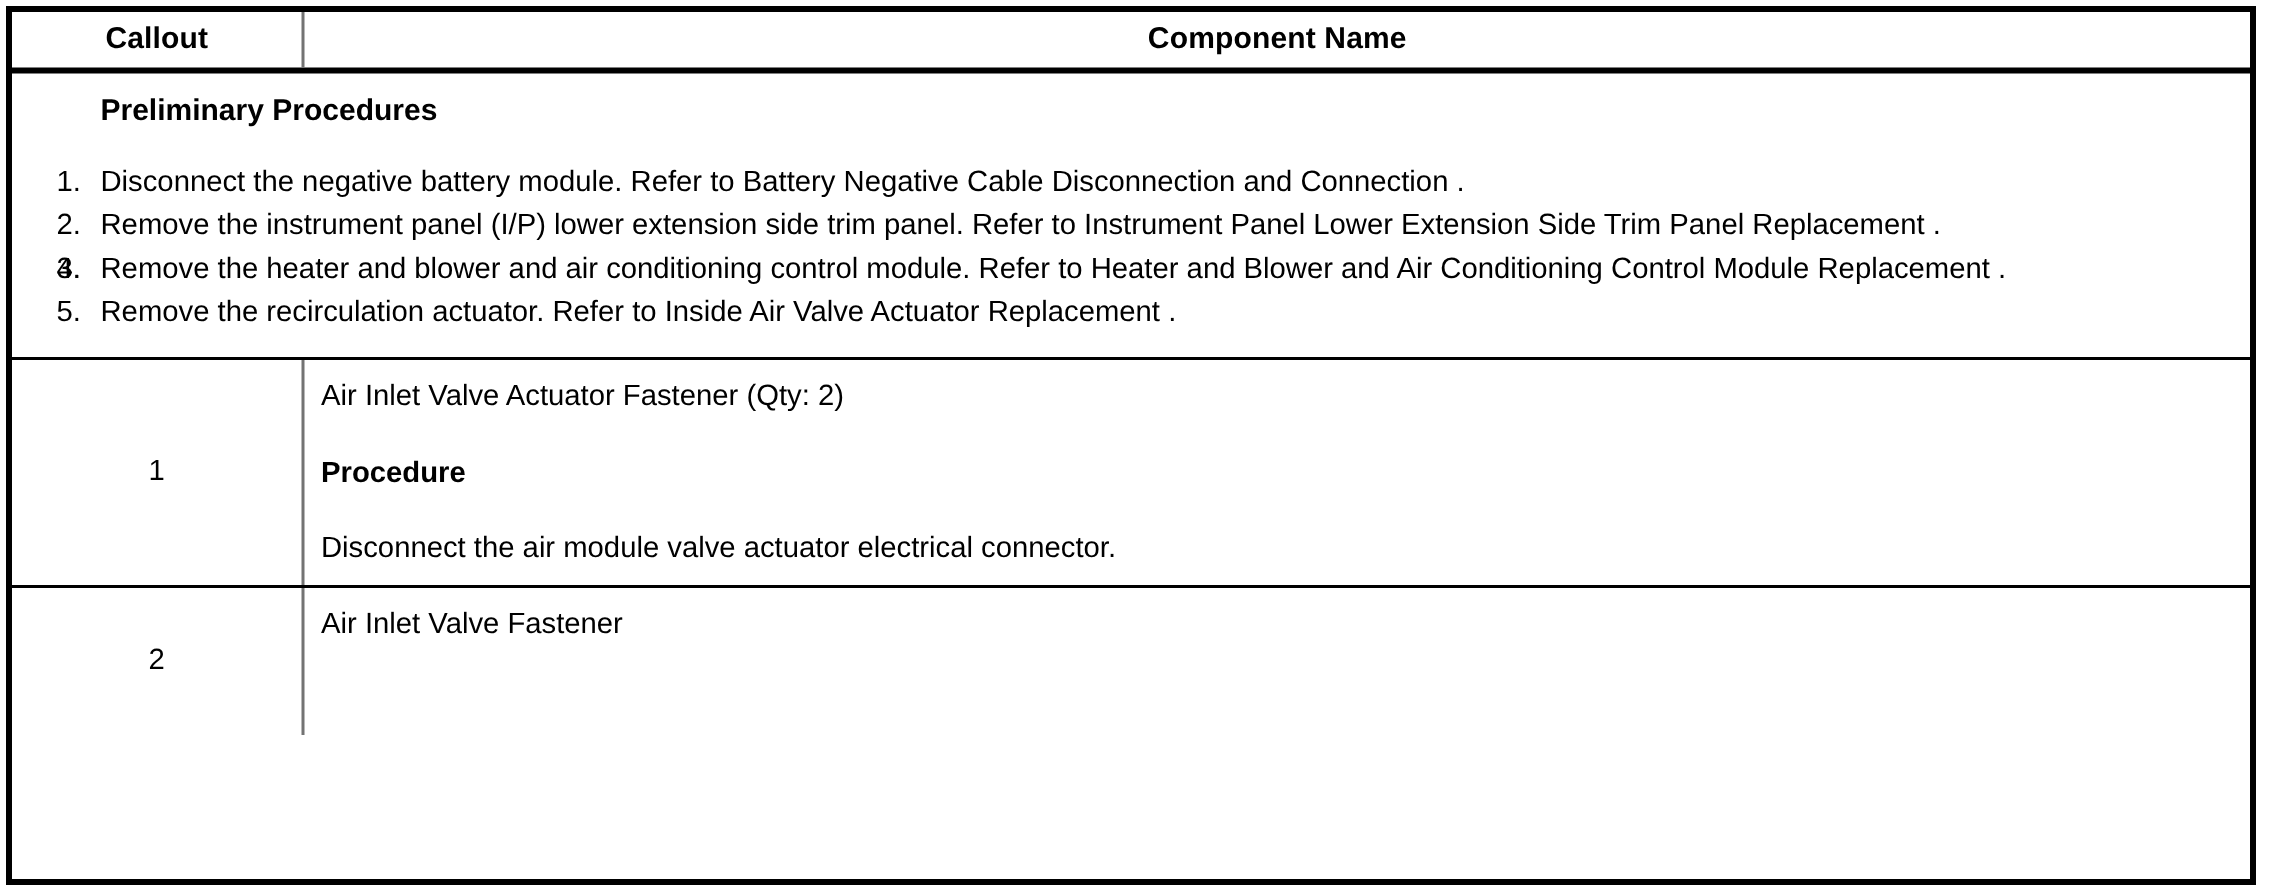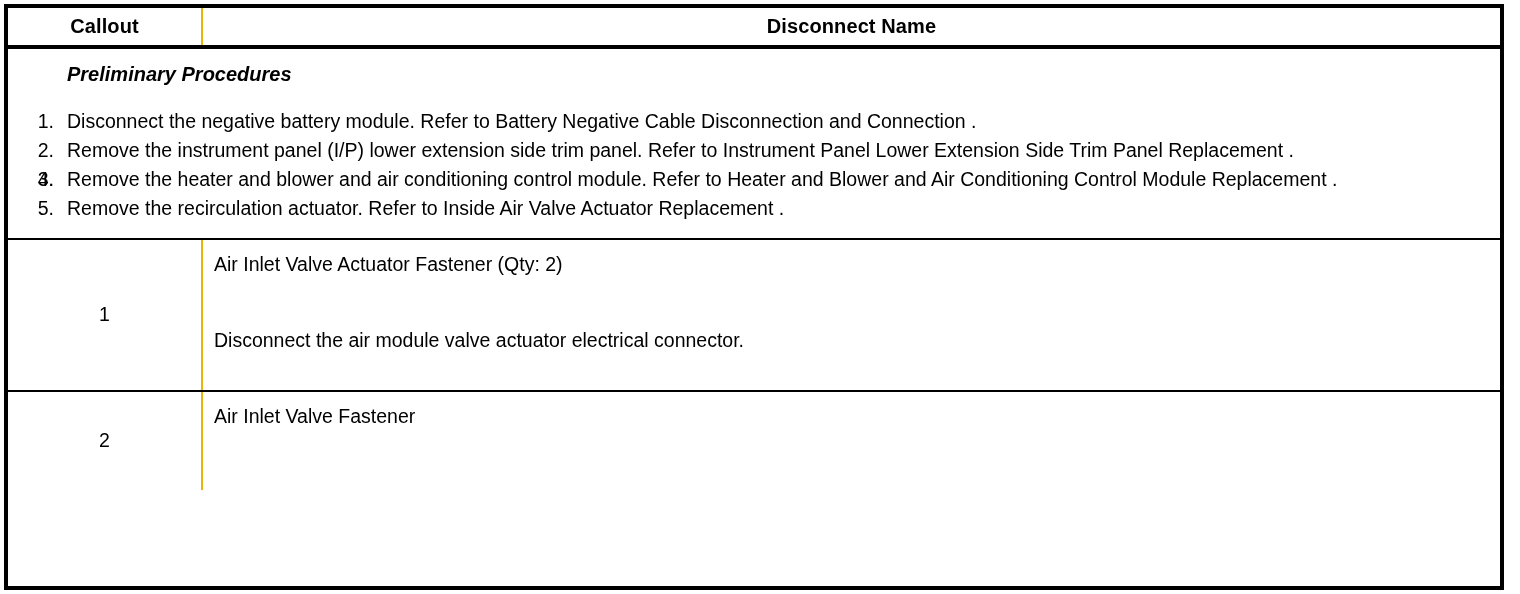--- a/index.html
+++ b/index.html
@@ -44,21 +44,21 @@
     justify-content: center;
     font-weight: bold;
     font-size: 20px;
     letter-spacing: 0.1px;
   }
 
   .cell-callout {
     width: 195px;
     min-width: 195px;
     box-sizing: border-box;
-    border-right: 2px solid #eab308;
+    border-right: 2px solid #737373;
   }
   .cell-component {
     flex: 1;
     box-sizing: border-box;
   }
 
   
   .row-prelim {
     border-bottom: 2px solid #000000;
     display: block;
@@ -66,21 +66,20 @@
   }
   .prelim-inner {
     padding: 10px 10px 8px 0;
   }
   .prelim-title {
     font-weight: bold;
     font-size: 20px;
     margin-left: 59px;
     margin-top: 4px;
     margin-bottom: 22px;
-    font-style: italic;
   }
   ol.prelim-list {
     margin: 0;
     padding: 0;
     list-style: none;
     font-size: 19.5px;
     line-height: 1.43;
   }
   ol.prelim-list li {
     position: relative;
@@ -126,21 +125,21 @@
   .row-1 { height: 152px; }
   .row-2 { height: 98px; }
 </style>
 </head>
 <body>
 
 <div class="service-table">
 
   <div class="row row-header">
     <div class="cell-callout">Callout</div>
-    <div class="cell-component">Disconnect Name</div>
+    <div class="cell-component">Component Name</div>
   </div>
 
   <div class="row row-prelim">
     <div class="prelim-inner">
       <div class="prelim-title">Preliminary Procedures</div>
       <ol class="prelim-list">
         <li><span class="num">1.</span><span>Disconnect the negative battery module. Refer to Battery Negative Cable Disconnection and Connection .</span></li>
         <li><span class="num">2.</span><span>Remove the instrument panel (I/P) lower extension side trim panel. Refer to Instrument Panel Lower Extension Side Trim Panel Replacement .</span></li>
         <li><span class="num">3.</span></li>
         <li><span class="num">4.</span><span>Remove the heater and blower and air conditioning control module. Refer to Heater and Blower and Air Conditioning Control Module Replacement .</span></li>
@@ -148,20 +147,21 @@
       </ol>
       <div class="prelim-bottom-pad"></div>
     </div>
   </div>
 
   <div class="row row-data row-1">
     <div class="cell-callout">1</div>
     <div class="cell-component">
       <div class="comp-line">Air Inlet Valve Actuator Fastener (Qty: 2)</div>
       <div class="comp-gap-1"></div>
+      <div class="comp-sub-head">Procedure</div>
       <div class="comp-gap-2"></div>
       <div class="comp-line">Disconnect the air module valve actuator electrical connector.</div>
     </div>
   </div>
 
   <div class="row row-data row-2">
     <div class="cell-callout">2</div>
     <div class="cell-component">
       <div class="comp-line">Air Inlet Valve Fastener</div>
       <div class="comp-gap-2"></div>

